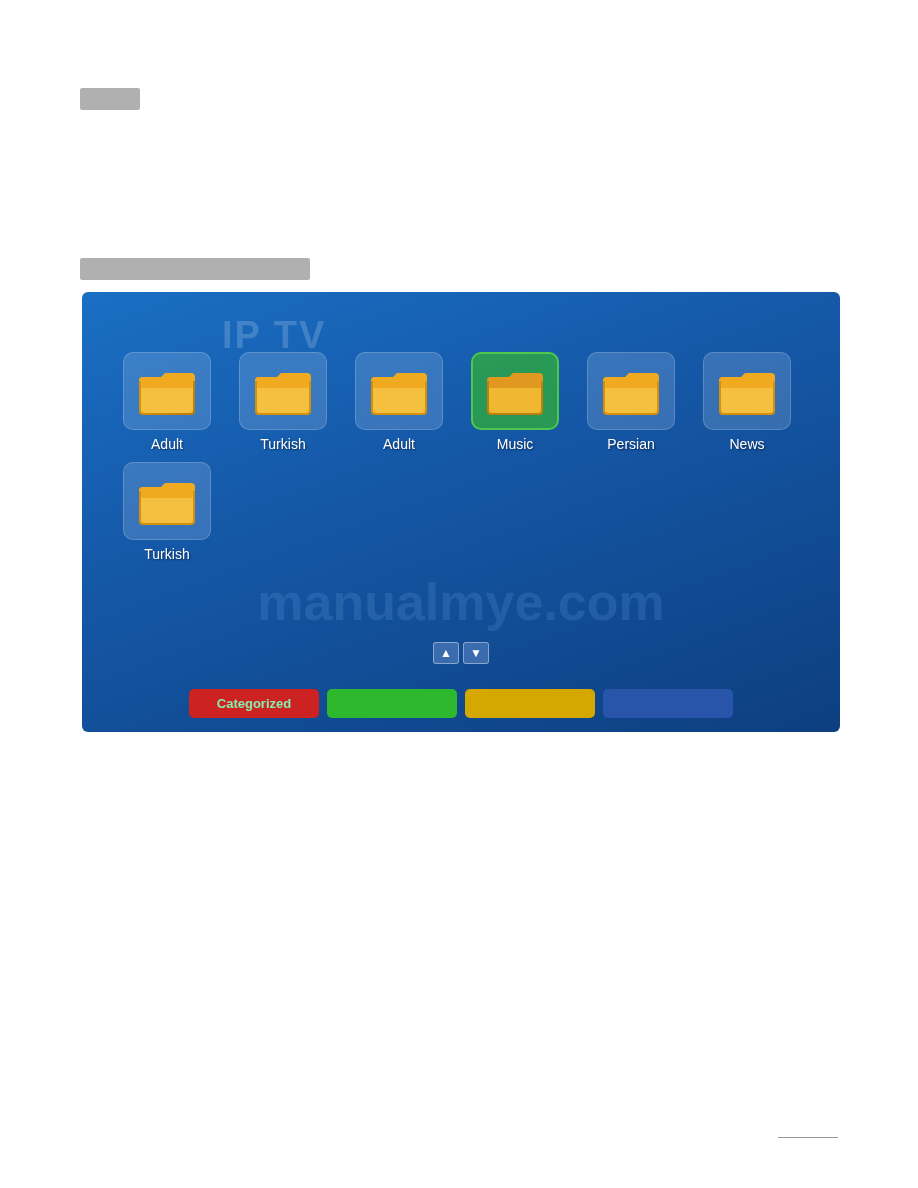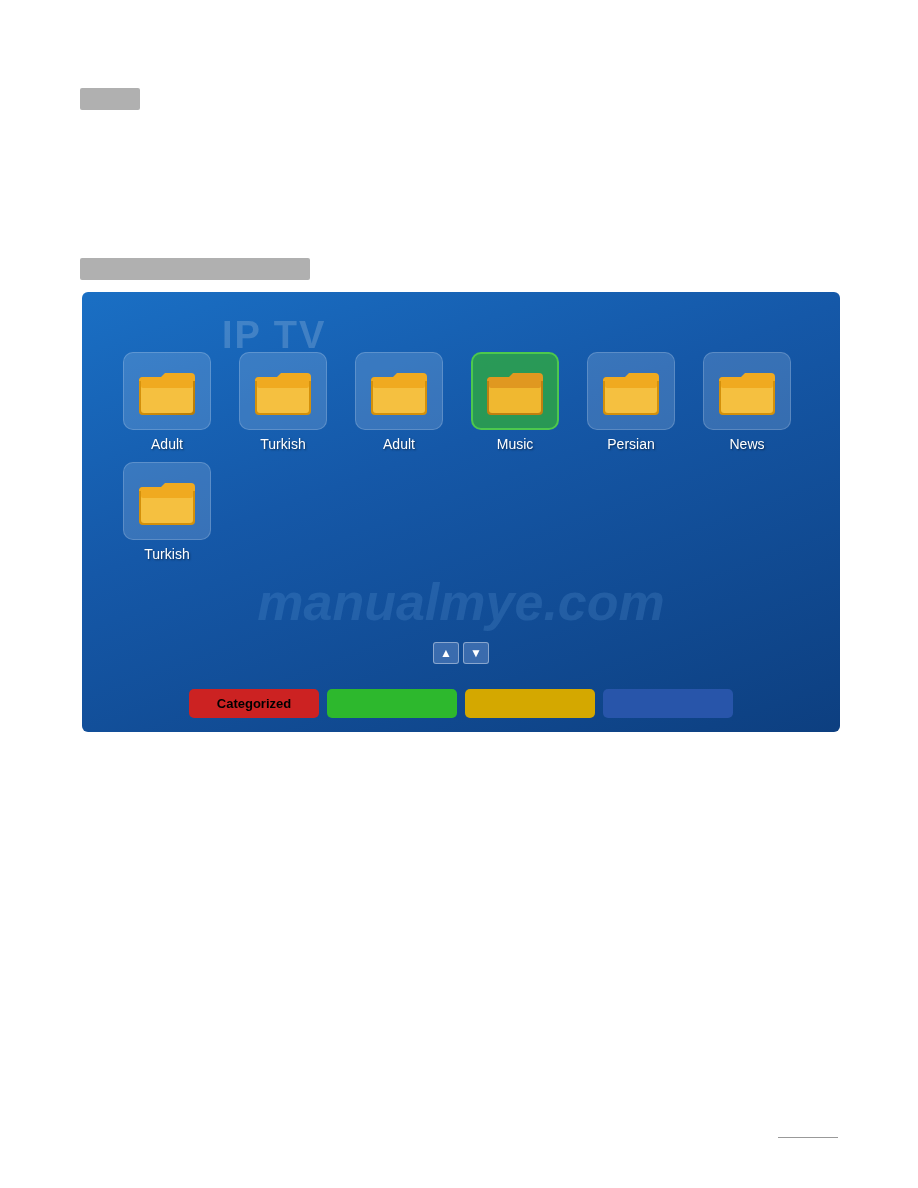--- a/index.html
+++ b/index.html
@@ -58,21 +58,20 @@
       position: absolute;
       bottom: 100px;
       left: 50%;
       transform: translateX(-50%);
       font-size: 52px;
       font-weight: bold;
       color: rgba(100,160,220,0.22);
       white-space: nowrap;
       pointer-events: none;
       user-select: none;
-      font-style: italic;
     }
 
     .folders-container {
       position: absolute;
       top: 60px;
       left: 30px;
       right: 30px;
     }
 
     .folder-row {
@@ -148,21 +147,21 @@
       left: 0;
       right: 0;
       display: flex;
       justify-content: center;
       gap: 8px;
       padding: 0 30px;
     }
 
     .btn-red {
       background: #cc2222;
-      color: #000000;
+      color: #86efac;
       font-size: 13px;
       font-weight: bold;
       border-radius: 5px;
       padding: 7px 22px;
       min-width: 130px;
       text-align: center;
       cursor: pointer;
       border: none;
     }
 

